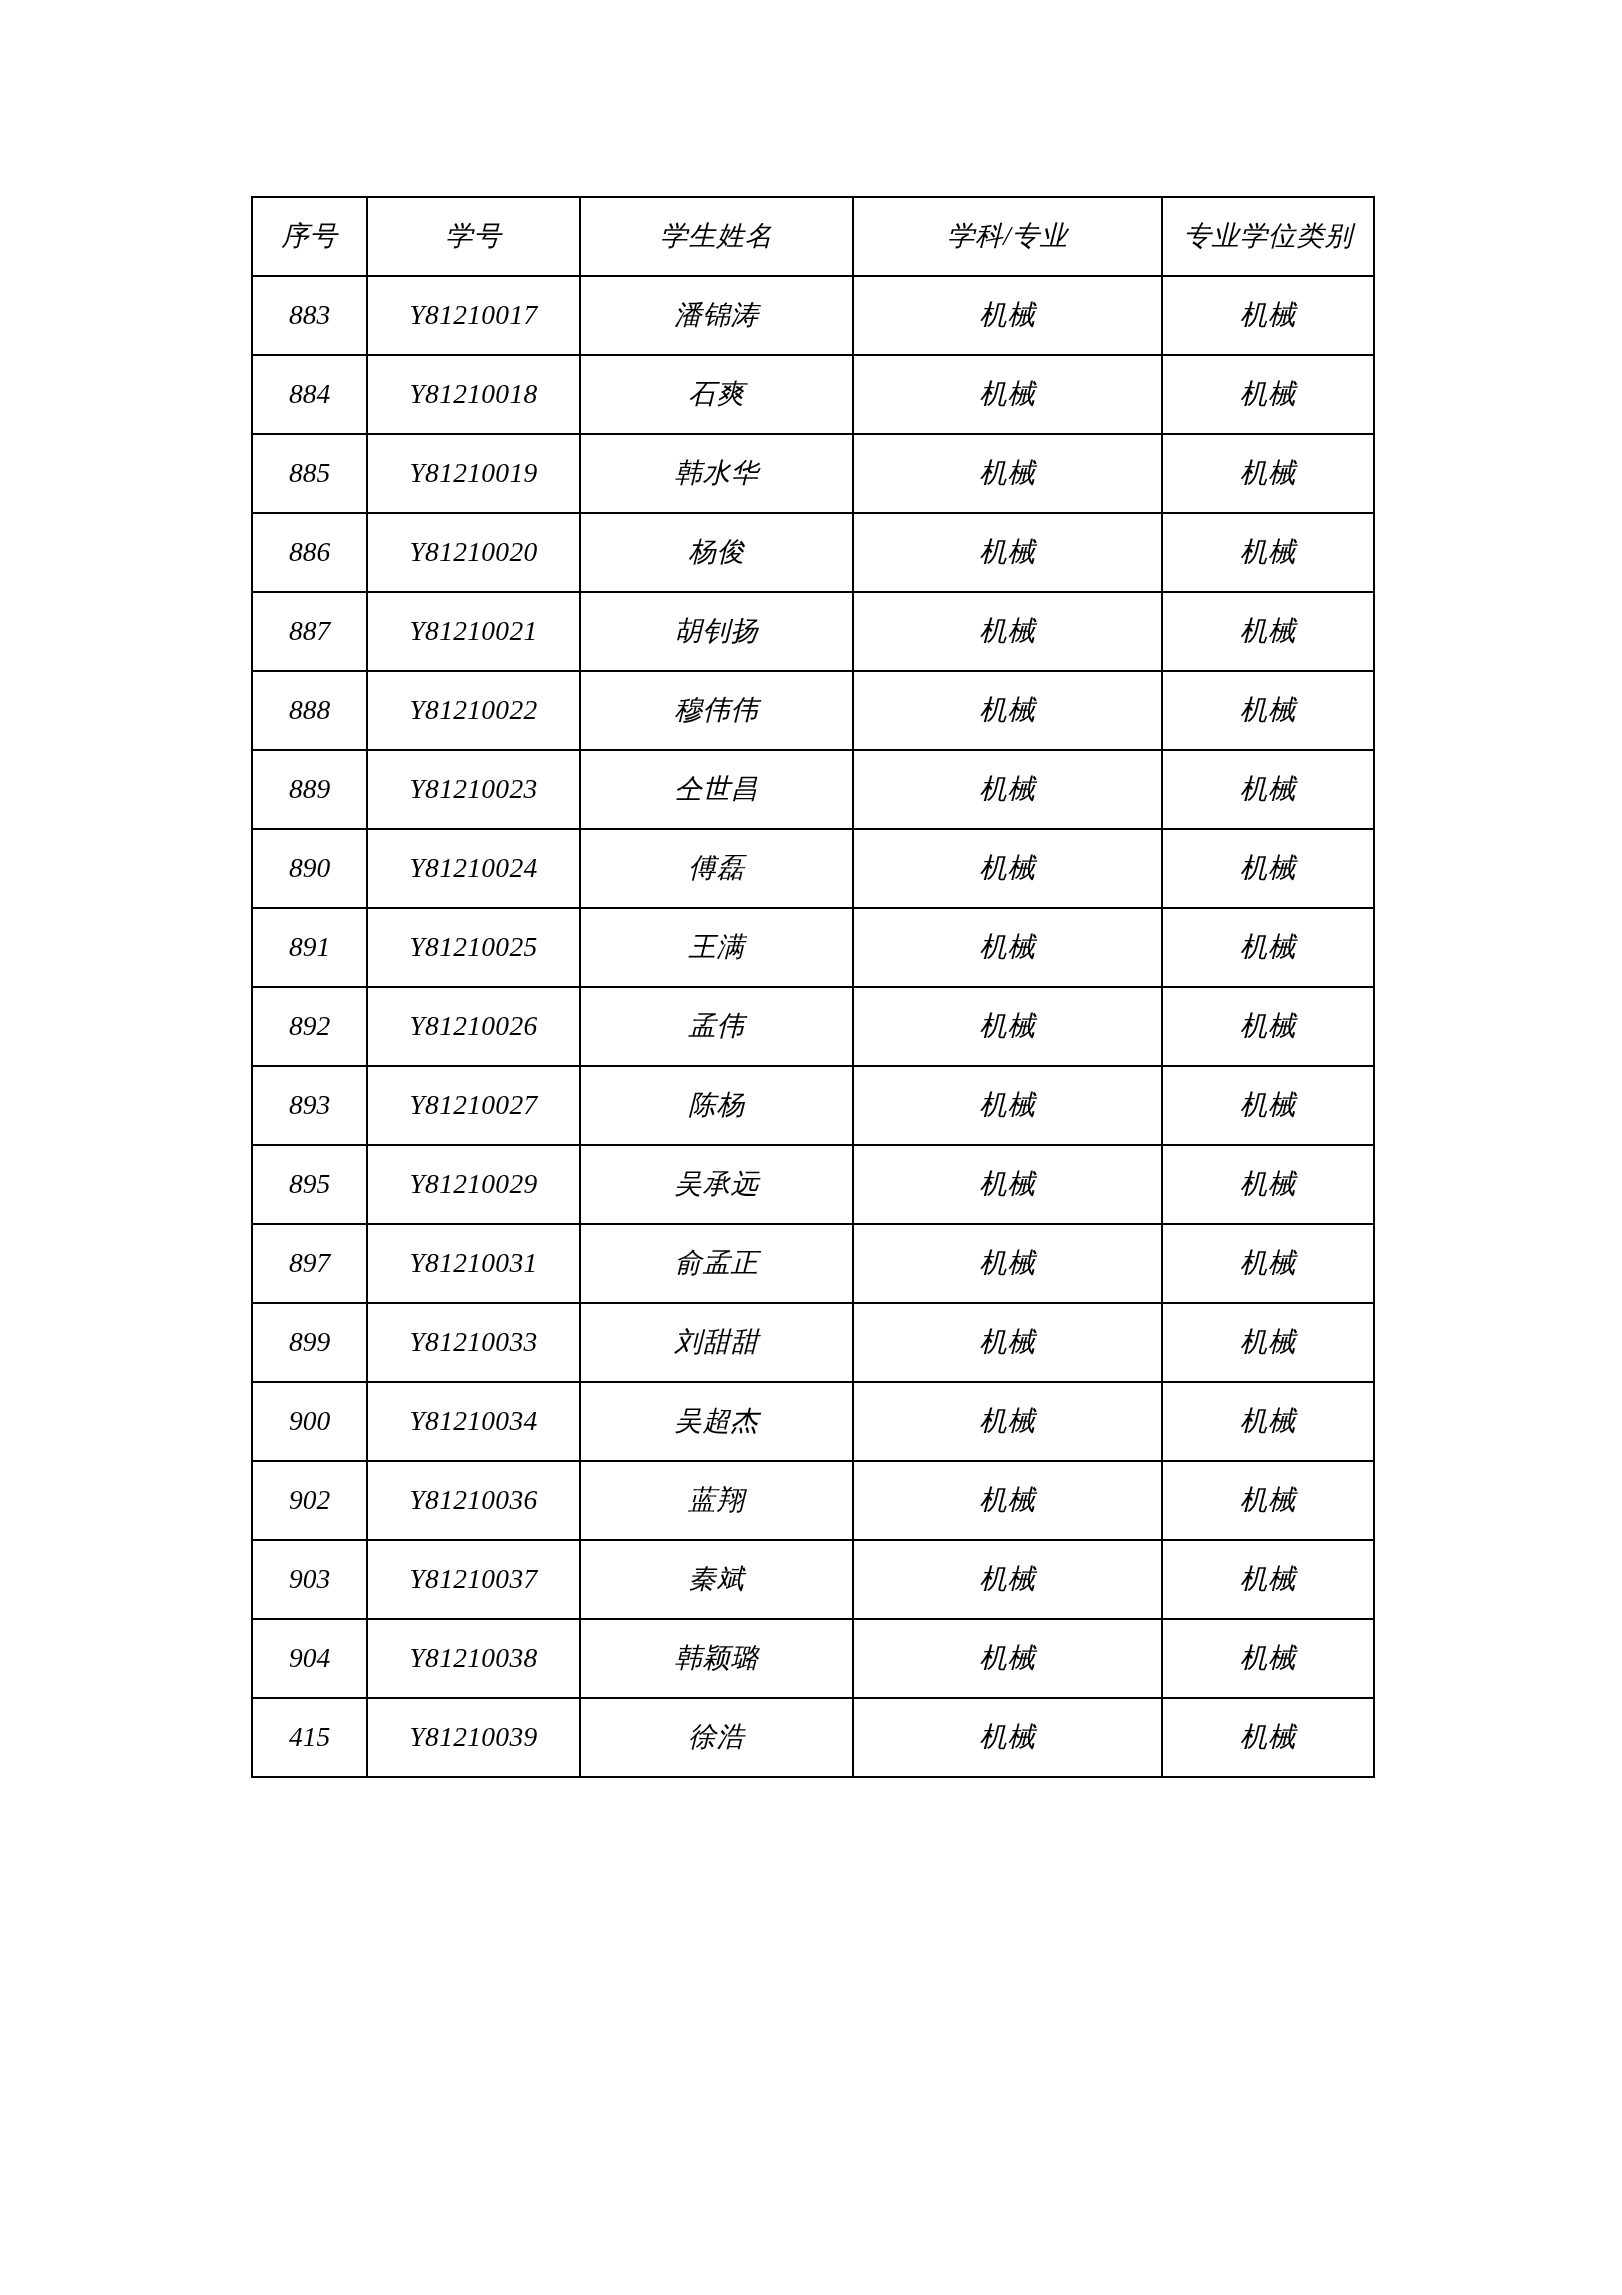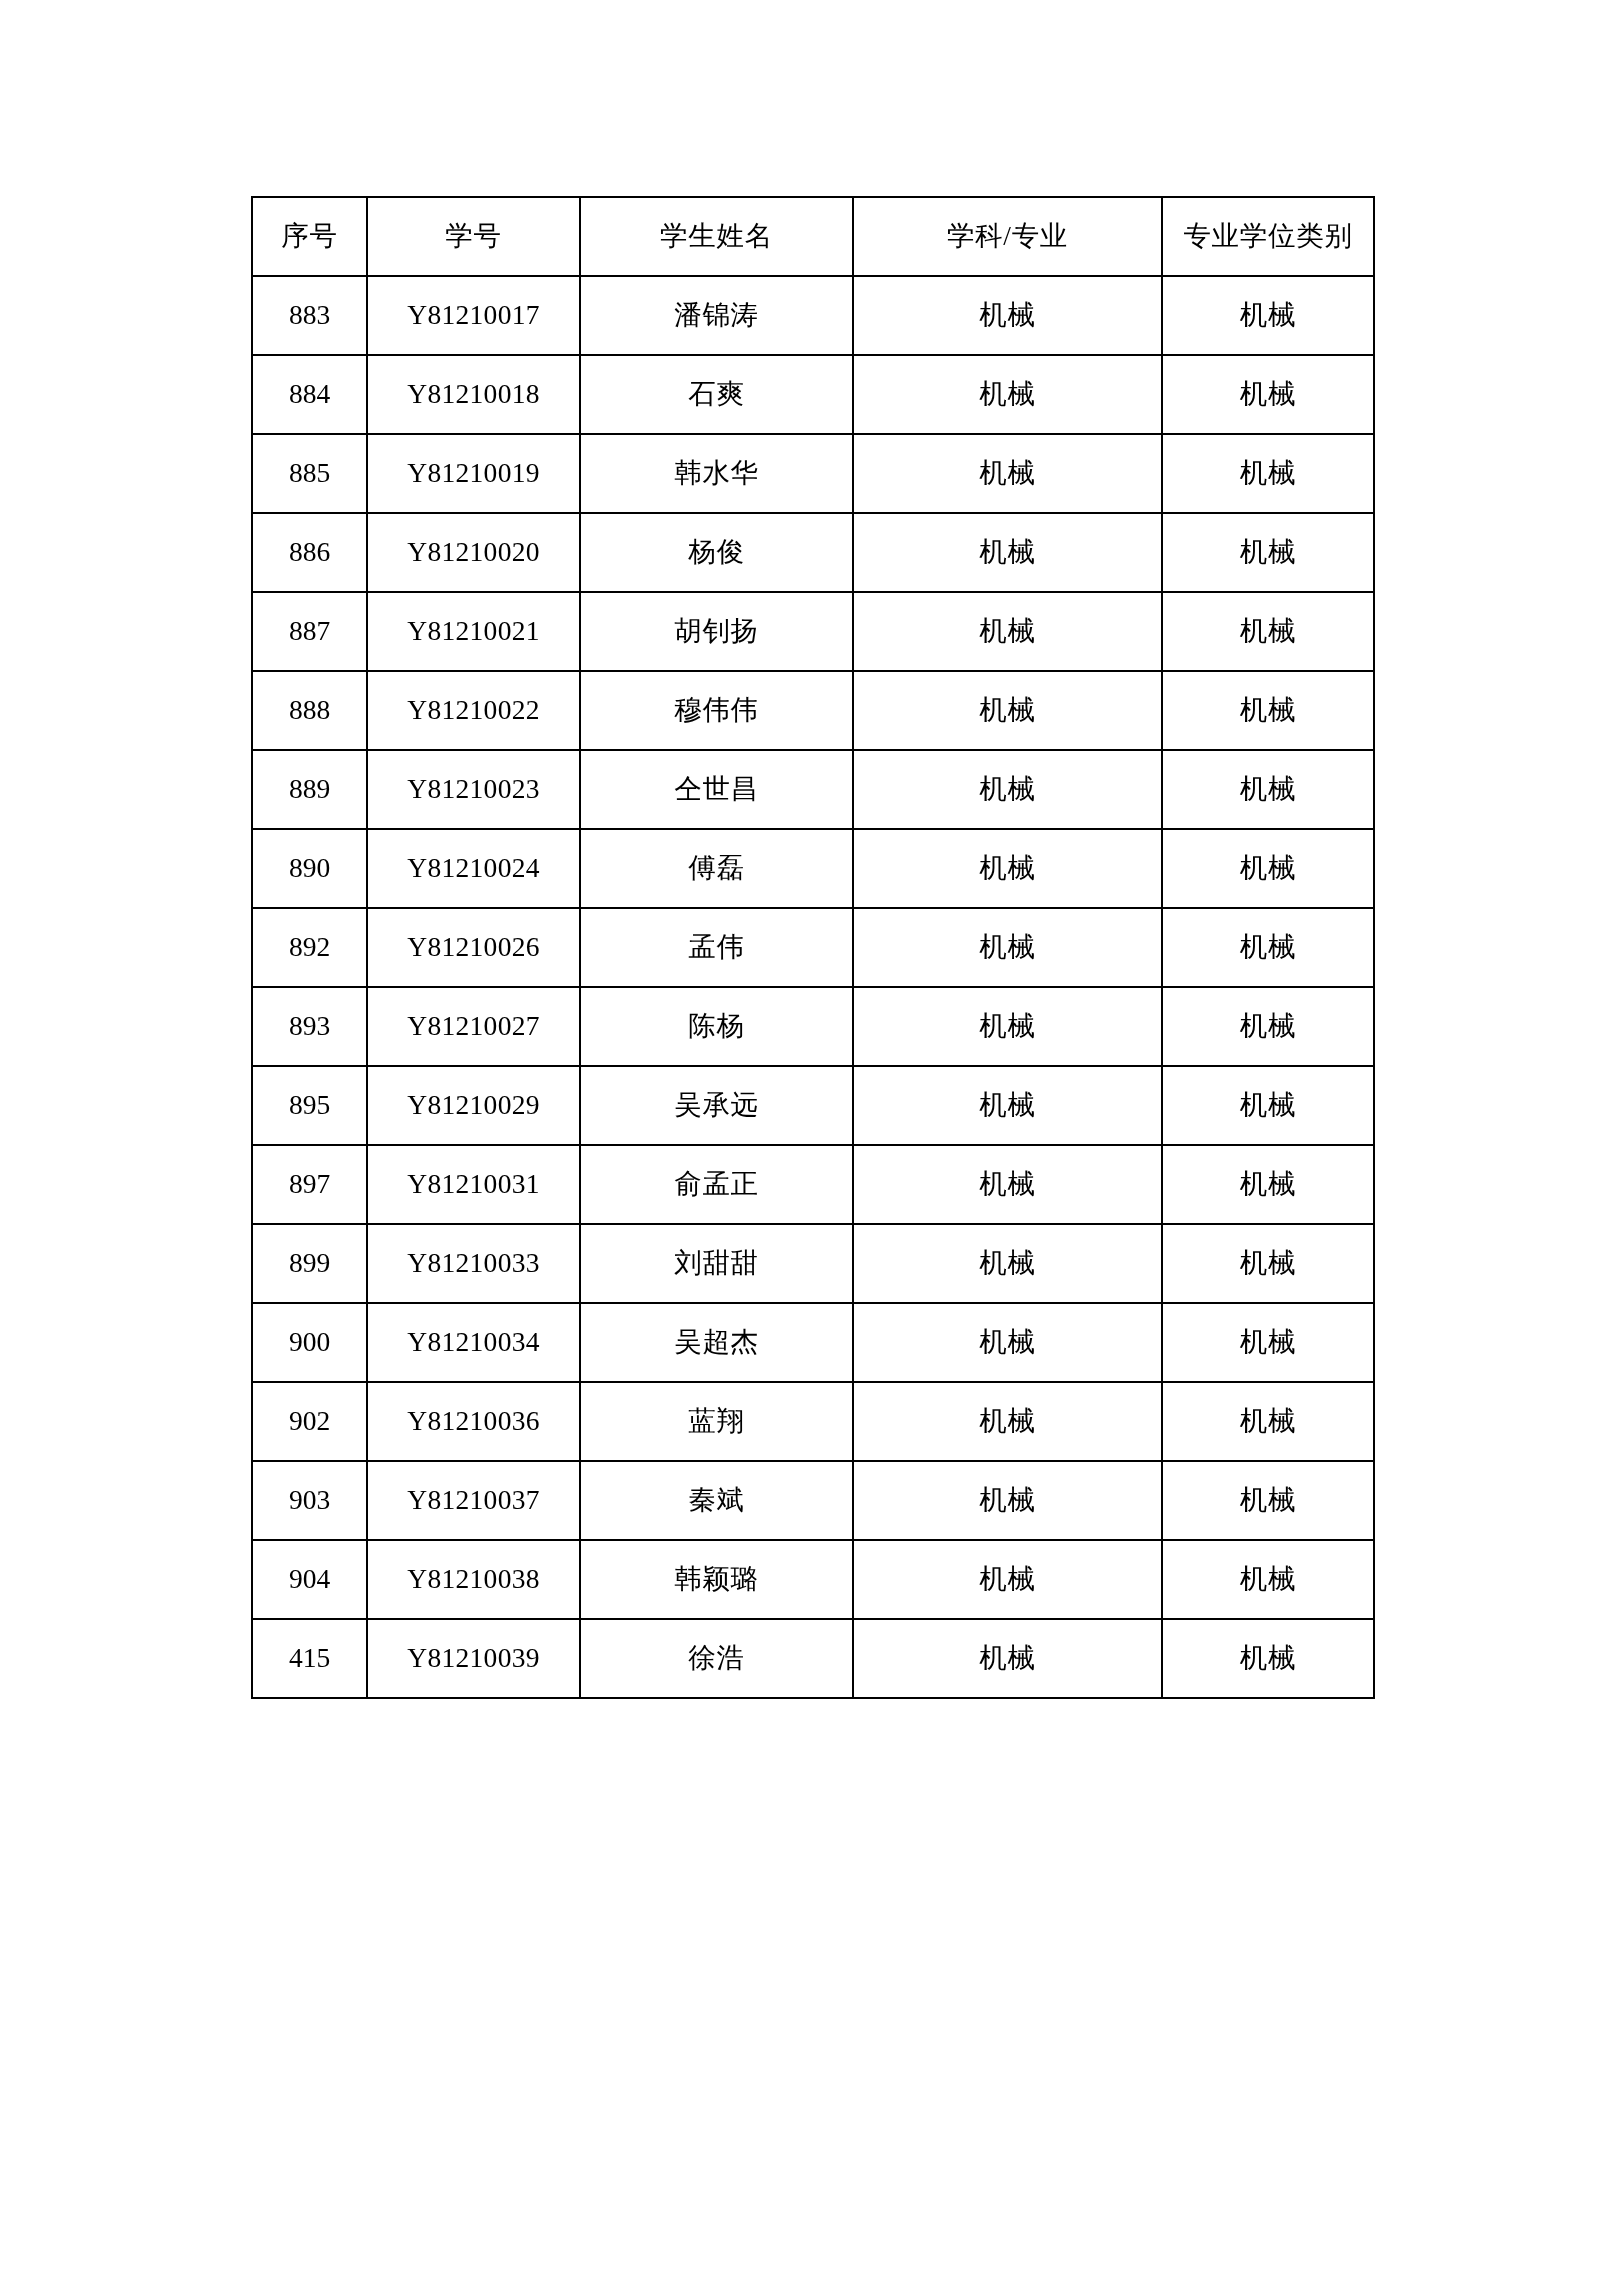--- a/index.html
+++ b/index.html
@@ -22,20 +22,21 @@
     top: 0;
     width: 1623px;
     height: 2295px;
     background: #ffffff;
   }
   .table-wrap {
     position: absolute;
     left: 251px;
     top: 196px;
     width: 1310px;
+    font-style: italic;
   }
   table.roster {
     border-collapse: collapse;
     table-layout: fixed;
     width: 1121px;
     background: #ffffff;
   }
   table.roster col.c-seq   { width: 115px; }
   table.roster col.c-sid   { width: 213px; }
   table.roster col.c-name  { width: 273px; }
@@ -137,20 +138,27 @@
             <td class="cell-degree">机械</td>
           </tr>
           <tr>
             <td class="cell-seq">890</td>
             <td class="cell-sid">Y81210024</td>
             <td class="cell-name">傅磊</td>
             <td class="cell-major">机械</td>
             <td class="cell-degree">机械</td>
           </tr>
           <tr>
+            <td class="cell-seq">891</td>
+            <td class="cell-sid">Y81210025</td>
+            <td class="cell-name">王满</td>
+            <td class="cell-major">机械</td>
+            <td class="cell-degree">机械</td>
+          </tr>
+          <tr>
             <td class="cell-seq">892</td>
             <td class="cell-sid">Y81210026</td>
             <td class="cell-name">孟伟</td>
             <td class="cell-major">机械</td>
             <td class="cell-degree">机械</td>
           </tr>
           <tr>
             <td class="cell-seq">893</td>
             <td class="cell-sid">Y81210027</td>
             <td class="cell-name">陈杨</td>

